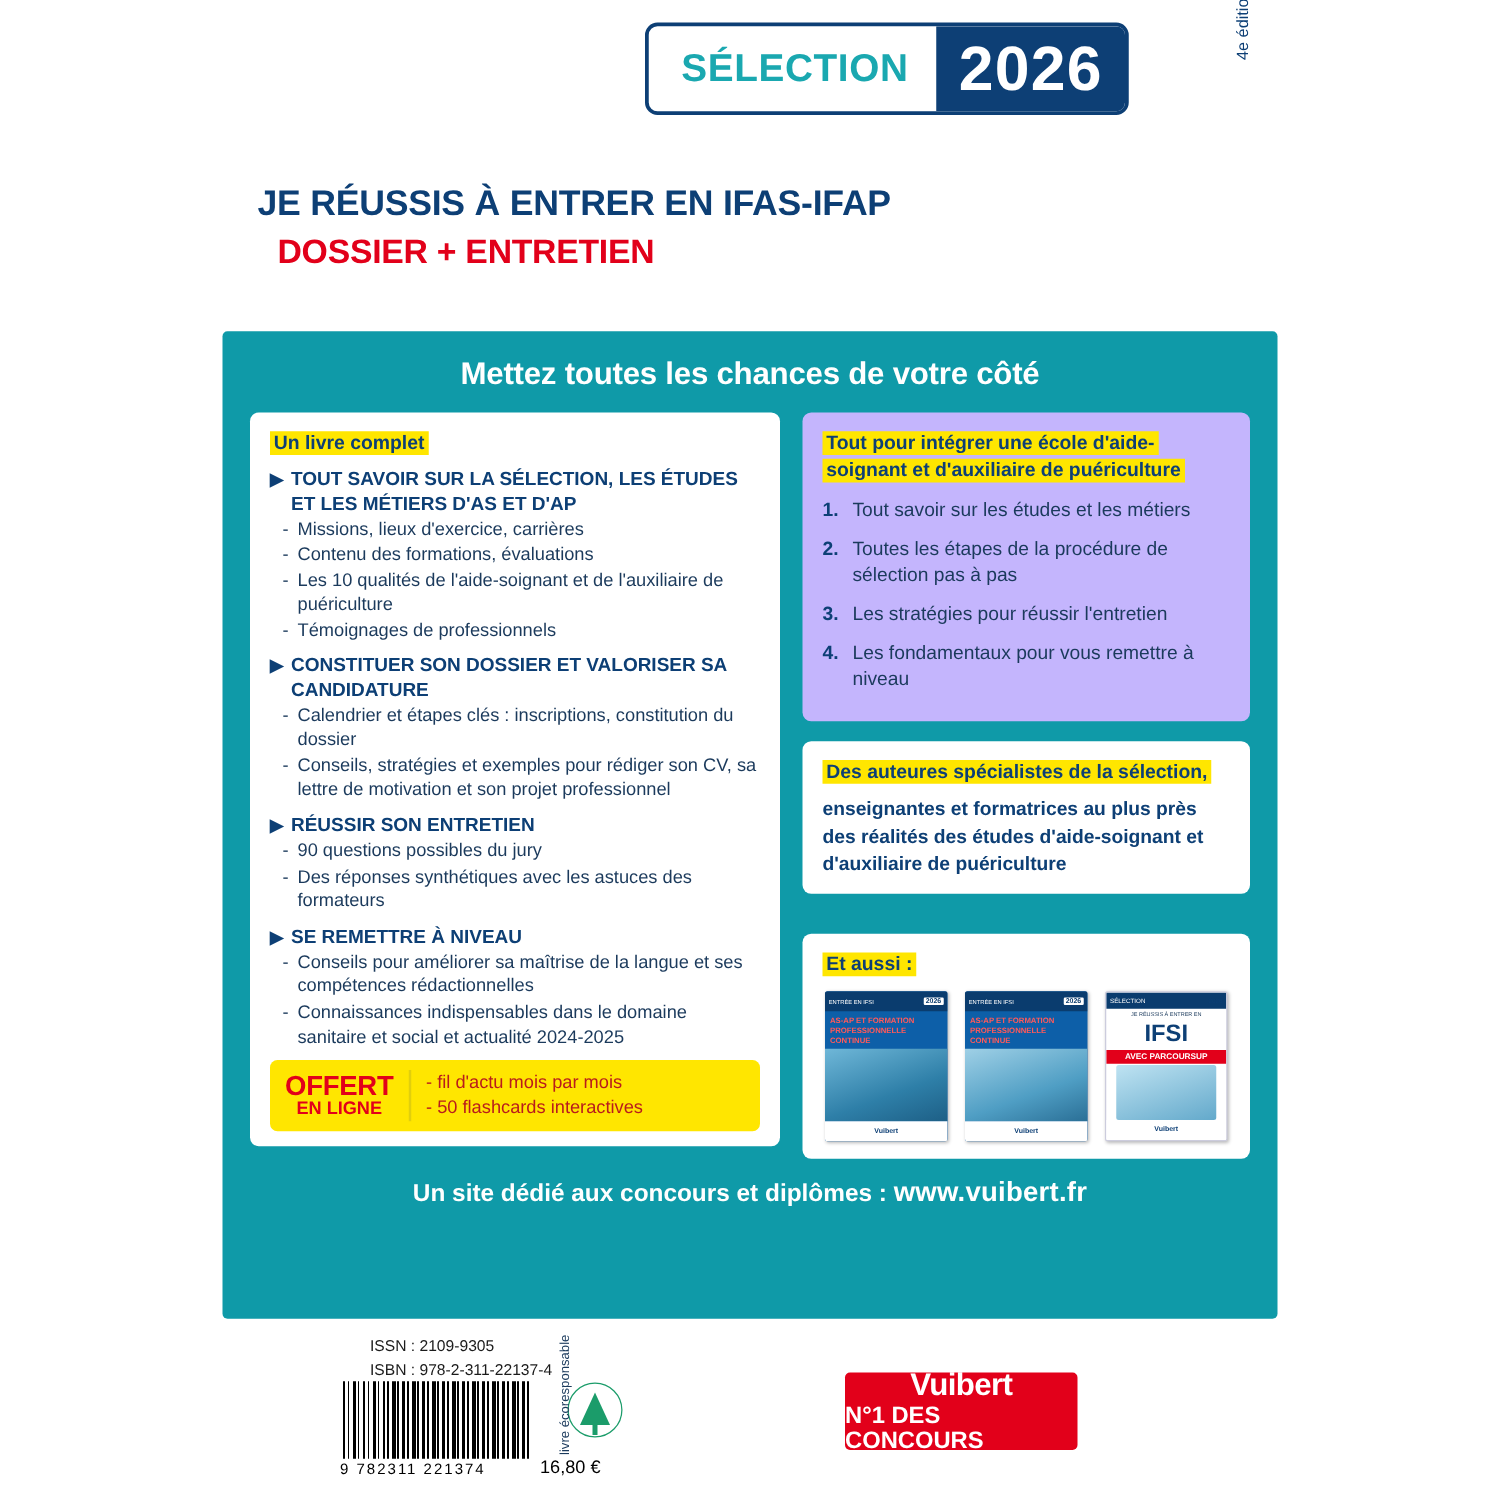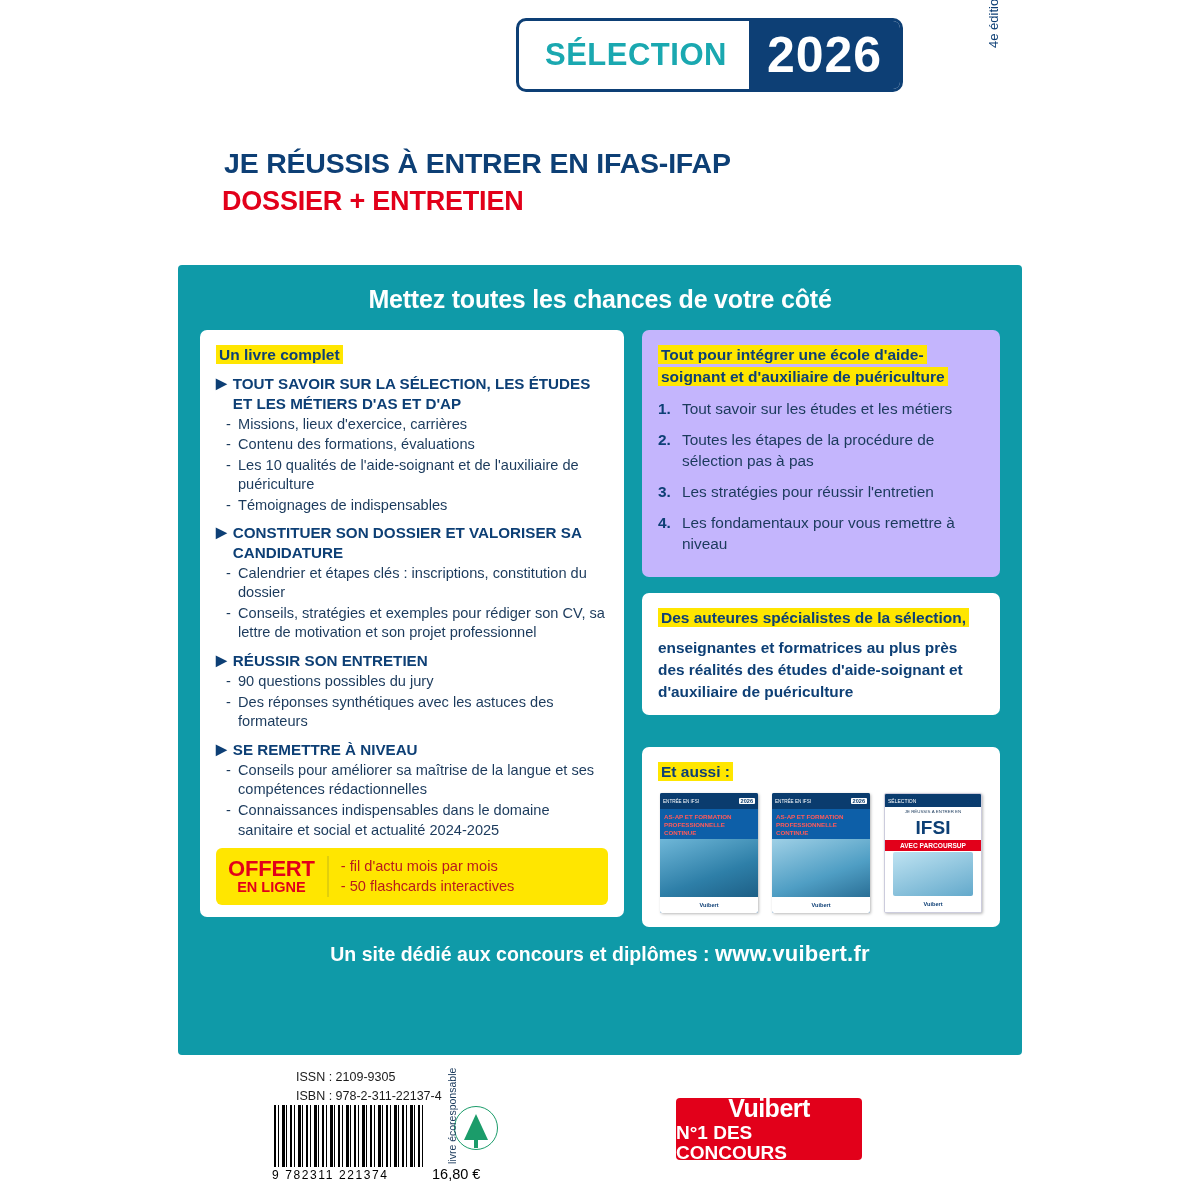--- a/index.html
+++ b/index.html
@@ -49,21 +49,21 @@
     font-size: 13px;
     color: #0d3f75;
     transform: rotate(-90deg);
     transform-origin: left top;
     white-space: nowrap;
     font-weight: normal;
   }
 
   
   .title-main {
-    position: absolute; left: 224px; top: 147px;
+    position: absolute; left: 206px; top: 147px;
     font-size: 28.5px; font-weight: bold; color: #0d3f75;
     letter-spacing: -0.2px;
   }
   .title-sub {
     position: absolute; left: 222px; top: 186px;
     font-size: 27px; font-weight: bold; color: #e2001a;
     letter-spacing: -0.2px;
   }
 
   
@@ -285,21 +285,21 @@
 
           <div class="sec">
             <div class="sec-head">
               <span class="arrow">▶</span>
               <span>TOUT SAVOIR SUR LA SÉLECTION, LES ÉTUDES ET LES MÉTIERS D'AS ET D'AP</span>
             </div>
             <ul class="bullets">
               <li>Missions, lieux d'exercice, carrières</li>
               <li>Contenu des formations, évaluations</li>
               <li>Les 10 qualités de l'aide-soignant et de l'auxiliaire de puériculture</li>
-              <li>Témoignages de indispensables</li>
+              <li>Témoignages de professionnels</li>
             </ul>
           </div>
 
           <div class="sec">
             <div class="sec-head">
               <span class="arrow">▶</span>
               <span>CONSTITUER SON DOSSIER ET VALORISER SA CANDIDATURE</span>
             </div>
             <ul class="bullets">
               <li>Calendrier et étapes clés : inscriptions, constitution du dossier</li>

